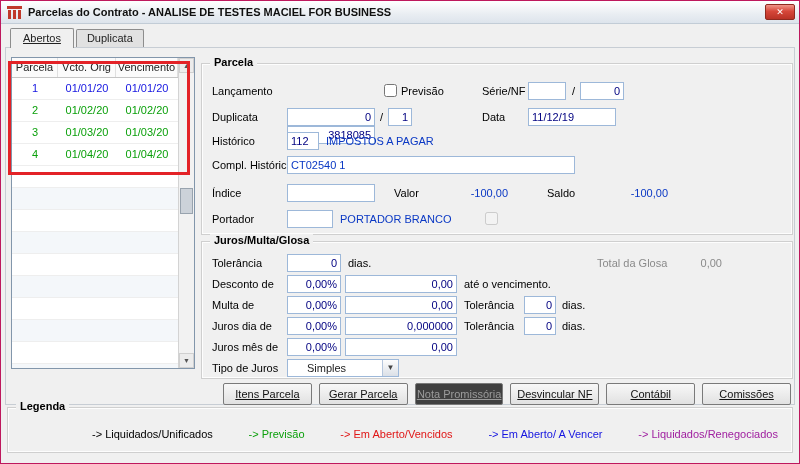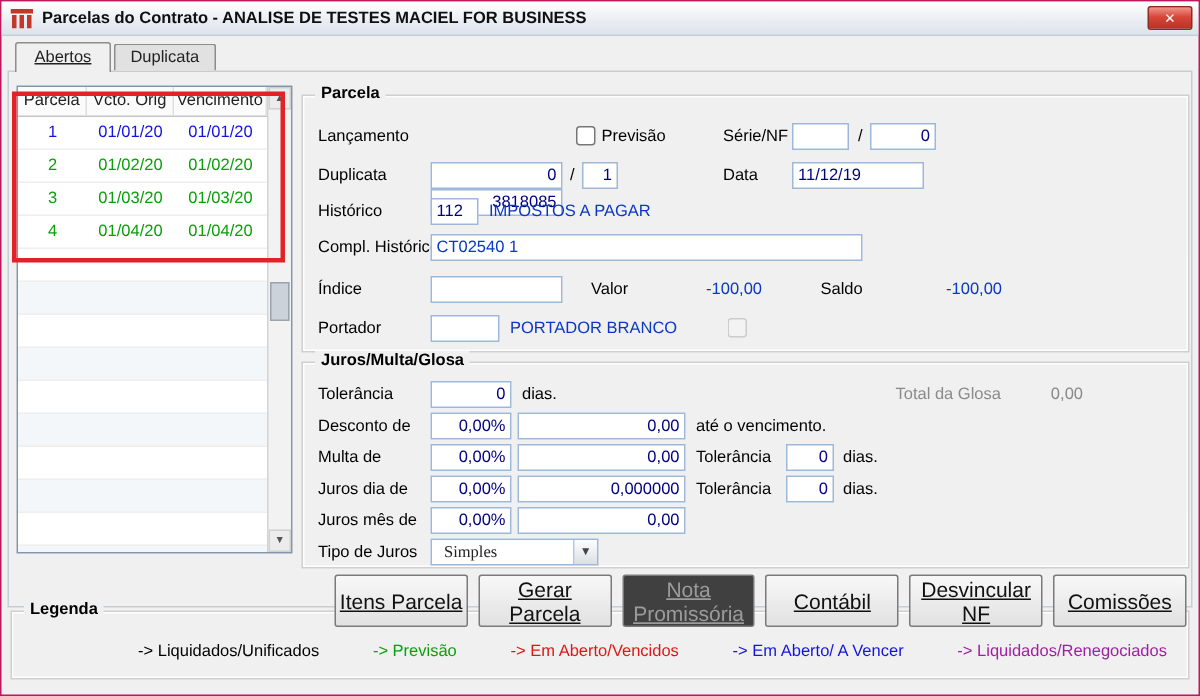--- a/index.html
+++ b/index.html
@@ -41,26 +41,26 @@
   .lbl{position:absolute;line-height:18px;color:#000;white-space:nowrap;}
   .txt-blue{position:absolute;line-height:18px;color:#0a38c4;white-space:nowrap;}
   .val{position:absolute;line-height:18px;color:#0a38c4;text-align:right;}
   .gray{color:#8a8a8a !important;}
   .field{position:absolute;height:18px;border:1px solid #9db8d9;background:#fff;color:#000080;font-family:"Liberation Sans","DejaVu Sans",sans-serif;font-size:11px;padding:0 3px;}
   .field.r{text-align:right;}
   .field.blue{color:#0a38c4;}
   .cb{position:absolute;width:13px;height:13px;top:2px;}
   .slash{position:absolute;line-height:18px;color:#000;}
   .select{position:absolute;height:18px;border:1px solid #9db8d9;background:#fff;display:flex;cursor:pointer;}
-  .sel-text{flex:1;line-height:16px;padding:0 8px;color:#222;font-family:Liberation Serif, serif;}
+  .sel-text{flex:1;line-height:16px;padding:0 19px;color:#222;}
   .sel-arrow{width:16px;background:linear-gradient(#fdfdfd,#dbe0e7);border-left:1px solid #b5c6dd;color:#444;font-size:8px;line-height:16px;text-align:center;}
 
   
   .btn-row{position:absolute;left:222px;right:8px;top:382px;height:21px;display:flex;gap:7px;z-index:2;}
-  .btn{flex:1;height:35px;background:linear-gradient(#f8f8f8,#e1e1e1);border:1px solid #7a7a7a;border-radius:2px;font-family:"Liberation Sans","DejaVu Sans",sans-serif;font-size:14px;color:#111;cursor:pointer;}
+  .btn{flex:1;height:22px;background:linear-gradient(#f8f8f8,#e1e1e1);border:1px solid #7a7a7a;border-radius:2px;font-family:"Liberation Sans","DejaVu Sans",sans-serif;font-size:11px;color:#111;cursor:pointer;}
   .btn span{text-decoration:underline;}
   .btn.disabled{color:#9b9b9b;background:#404040;cursor:default;text-decoration:underline;}
 
   
   .legend{position:absolute;left:6px;right:6px;top:406px;height:46px;border:1px solid #cfcfcf;box-shadow:inset 0 0 0 1px #fdfdfd;}
   .legend-row{position:absolute;left:0;right:0;top:20px;display:flex;justify-content:space-between;padding:0 14px 0 84px;}
   .legend-item{white-space:nowrap;font-size:11px;}
 </style>
 </head>
 <body>
@@ -231,22 +231,22 @@
         <span class="sel-text">Simples</span>
         <span class="sel-arrow">▼</span>
       </div>
     </div>
   </div>
 
   <div class="btn-row">
     <button class="btn"><span>Itens Parcela</span></button>
     <button class="btn"><span>Gerar Parcela</span></button>
     <button class="btn disabled"><span>Nota Promissória</span></button>
+    <button class="btn"><span>Desvincular NF</span></button>
     <button class="btn"><span>Contábil</span></button>
-    <button class="btn"><span>Desvincular NF</span></button>
     <button class="btn"><span>Comissões</span></button>
   </div>
 
   <div class="legend">
     <span class="gb-title">Legenda</span>
     <div class="legend-row">
       <span class="legend-item" style="color: rgb(0, 0, 0);">-&gt; Liquidados/Unificados</span>
       <span class="legend-item" style="color: rgb(11, 160, 11);">-&gt; Previsão</span>
       <span class="legend-item" style="color: rgb(224, 22, 22);">-&gt; Em Aberto/Vencidos</span>
       <span class="legend-item" style="color: rgb(20, 20, 224);">-&gt; Em Aberto/ A Vencer</span>

